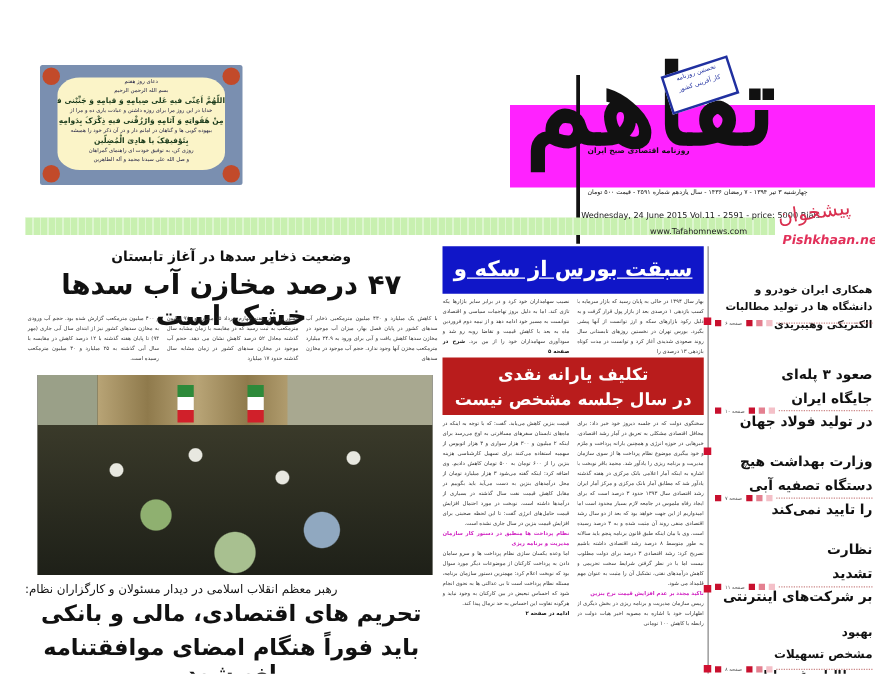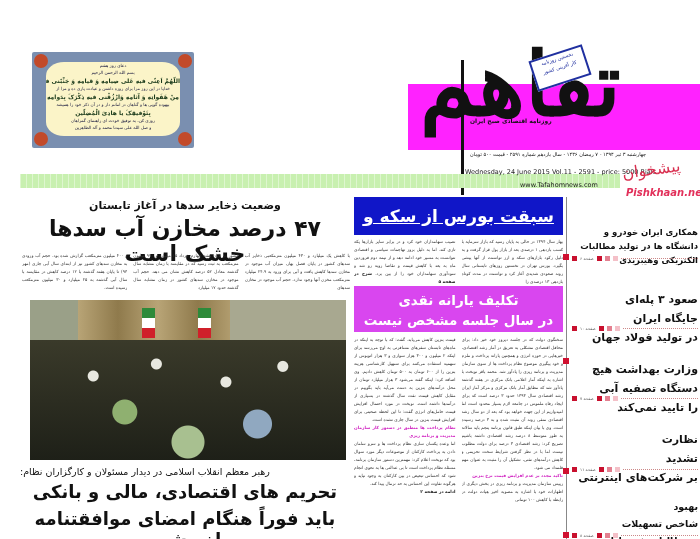--- a/index.html
+++ b/index.html
@@ -32,21 +32,21 @@
   .photo .wall{position:absolute;left:200px;top:0;width:116px;height:44px;background:#a8a890;}
   .photo .wall2{position:absolute;left:0;top:0;width:48px;height:44px;background:#9aa088;}
   .flag{position:absolute;width:13px;height:30px;background:linear-gradient(#2d8a3a 0 33%,#fff 33% 66%,#d0202a 66%);}
   .crowd{position:absolute;left:0;top:40px;width:316px;height:120px;background:radial-gradient(circle at 20% 30%,#e8e8e0 0 5px,transparent 6px),radial-gradient(circle at 40% 20%,#e8e8e0 0 5px,transparent 6px),radial-gradient(circle at 62% 35%,#e8e8e0 0 5px,transparent 6px),radial-gradient(circle at 80% 22%,#e8e8e0 0 5px,transparent 6px),radial-gradient(circle at 30% 60%,#8fb070 0 12px,transparent 13px),radial-gradient(circle at 72% 70%,#90a8c0 0 14px,transparent 15px),radial-gradient(circle at 50% 85%,#a8c090 0 16px,transparent 17px),linear-gradient(#3a3a2a,#1e2018);}
   .lead2-kicker{left:20px;top:466px;width:330px;text-align:left;direction:rtl;font-size:9.5px;font-weight:normal;}
   .lead2-h1{left:20px;top:481px;width:330px;text-align:center;direction:rtl;font-size:18px;font-weight:bold;}
   .lead2-h2{left:20px;top:508px;width:330px;text-align:center;direction:rtl;font-size:18px;font-weight:bold;}
   
   .blue-head{left:354px;top:197px;width:209px;height:38px;background:#1016c8;color:#fff;direction:rtl;text-align:center;font-size:17px;font-weight:bold;line-height:38px;text-decoration:underline;}
   .mid-cols{left:354px;top:238px;width:209px;height:46px;display:flex;flex-direction:row-reverse;gap:6px;}
-  .mag-head{left:354px;top:286px;width:209px;height:46px;background:#d946ef;color:#fff;direction:rtl;text-align:center;font-size:13.5px;font-weight:bold;line-height:20px;padding-top:4px;box-sizing:border-box;}
+  .mag-head{left:354px;top:286px;width:209px;height:46px;background:#b91c1c;color:#fff;direction:rtl;text-align:center;font-size:13.5px;font-weight:bold;line-height:20px;padding-top:4px;box-sizing:border-box;}
   .mid-cols2{left:354px;top:336px;width:209px;height:200px;display:flex;flex-direction:row-reverse;gap:6px;}
   .subhead{color:#d020c0;font-weight:bold;}
   .ref{font-weight:bold;color:#111;}
   .divider-v{left:566px;top:197px;width:1px;height:342px;background:#888;}
   .red-dot{position:absolute;left:563px;width:6px;height:6px;background:#d01030;}
   
   .side{left:572px;width:126px;direction:rtl;text-align:right;font-weight:bold;color:#111;margin-top:22px;}
   .side-sep{position:absolute;left:572px;width:126px;height:6px;display:flex;flex-direction:row;align-items:center;gap:3px;}
   .sq{width:5px;height:5px;background:#c8102e;}
   .sq.l{background:#e48090;}
@@ -194,21 +194,21 @@
   <span class="sq"></span>
   <span class="pg">صفحه ۱۱</span>
   <span class="sq"></span>
     <span class="sq l"></span>
     <span class="sq ll"></span>
   <span class="dots"></span>
 </div>
 
 <div class="abs side" style="top:476px;font-size:9.5px;line-height:17px;">
   <div>بهبود</div>
-  <div>شاخص تسهیلات</div>
+  <div>مشخص تسهیلات</div>
   <div>و مطالبات غیر دلیل</div>
 </div>
 <div class="side-sep" style="top:532px">
   <span class="sq"></span>
   <span class="pg">صفحه ۸</span>
   <span class="sq"></span>
     <span class="sq l"></span>
     <span class="sq ll"></span>
   <span class="dots"></span>
 </div>

